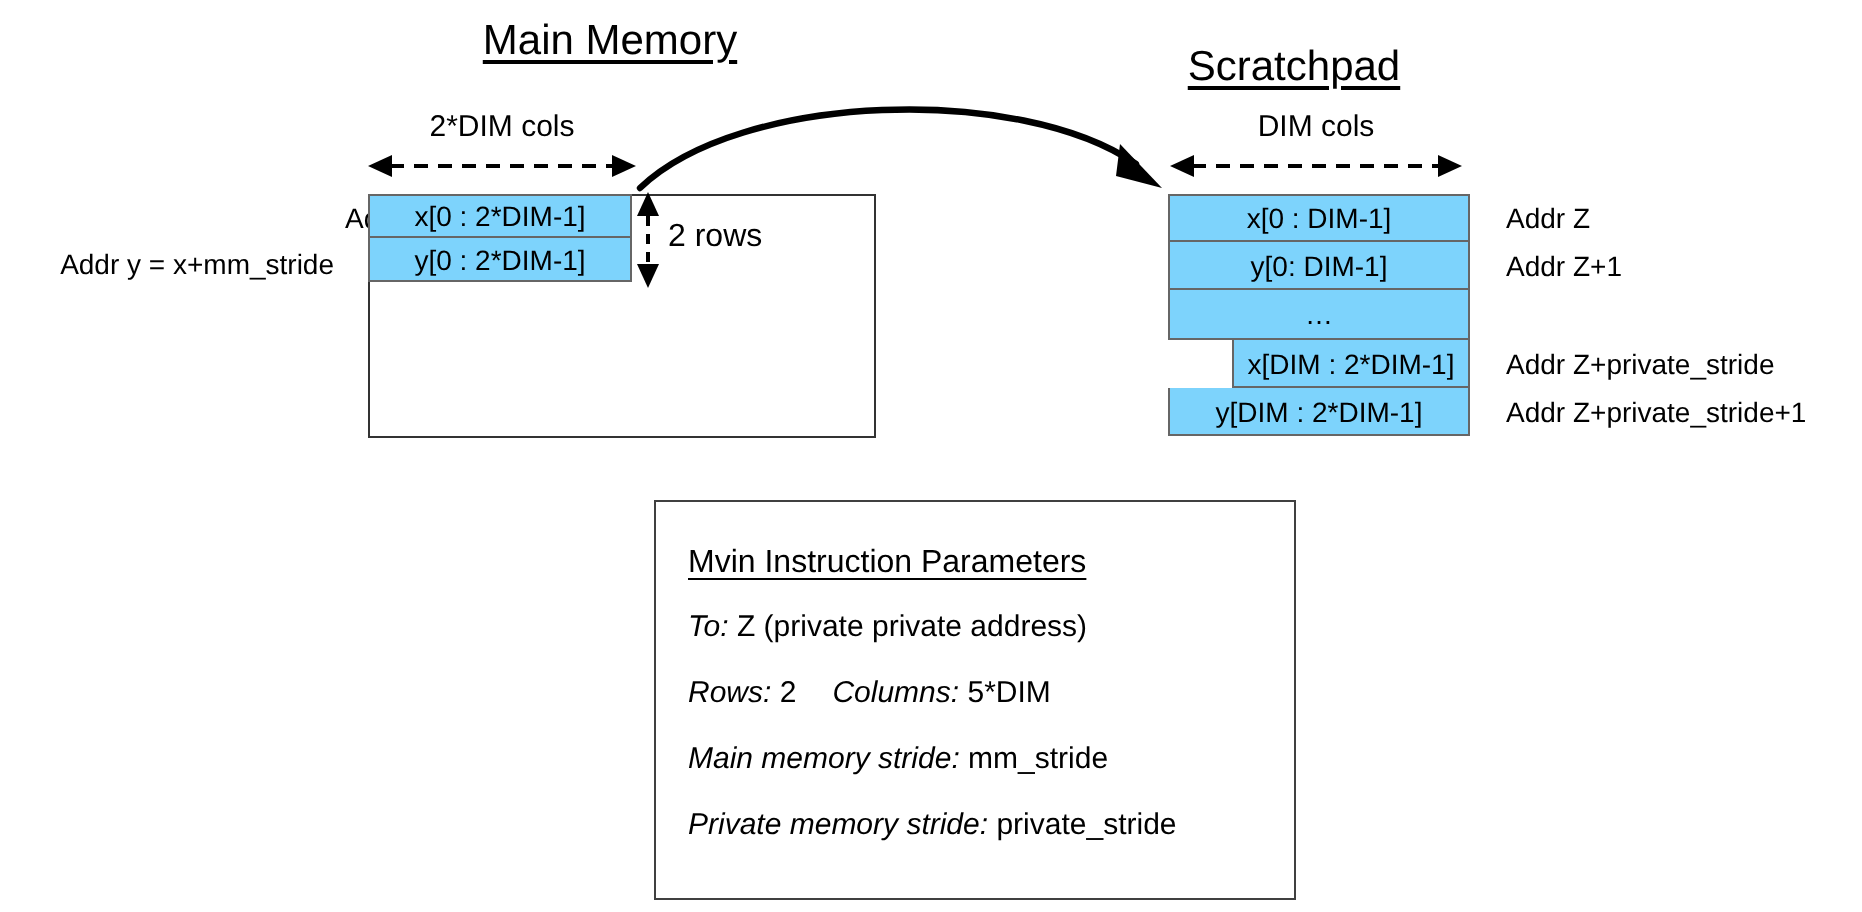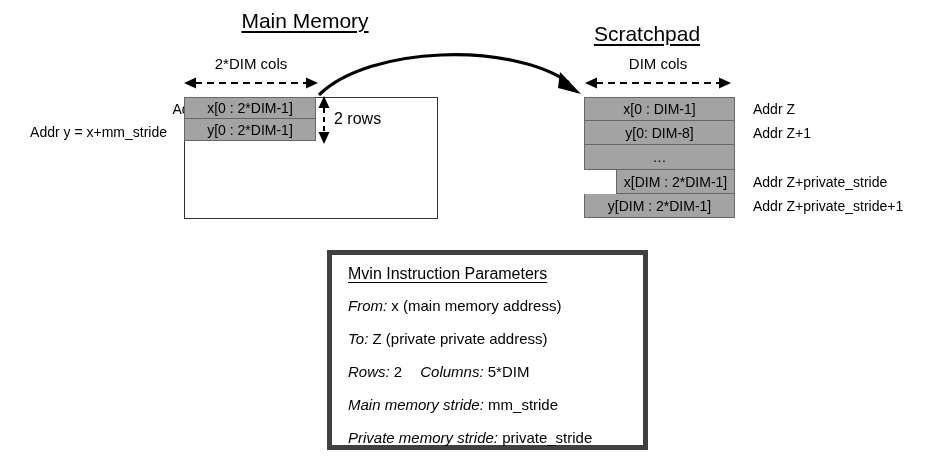--- a/index.html
+++ b/index.html
@@ -53,43 +53,43 @@
     border: 1px solid #333333;
     background: #ffffff;
     box-sizing: border-box;
   }
 
   
   .cell-stack { box-sizing: border-box; }
   .cell {
     box-sizing: border-box;
     border: 1px solid #666666;
-    background: #a3a3a3;
+    background: #7dd3fc;
     font-size: 14px;
     line-height: 14px;
     display: flex;
     align-items: center;
     justify-content: center;
     white-space: nowrap;
   }
   .cell + .cell { border-top: none; }
 
   
   .rows-caption {
     font-size: 16px;
     line-height: 20px;
     white-space: nowrap;
   }
 
   
   .param-box {
-    border: 5px solid #404040;
+    border: 1px solid #404040;
     background: #ffffff;
     box-sizing: border-box;
-    padding: 8px 14px 10px 16px;
+    padding: 20px 14px 10px 16px;
   }
   .param-title {
     font-size: 16px;
     line-height: 22px;
     text-decoration: underline;
     text-underline-offset: 3px;
     white-space: nowrap;
     margin-bottom: 11px;
   }
   .param-line {
@@ -155,41 +155,38 @@
   <div class="abs" style="left:583px; top:74px;">
     <svg width="152" height="18" viewBox="0 0 152 18">
       <line x1="13" y1="9" x2="136" y2="9" stroke="#000" stroke-width="2" stroke-dasharray="7,5"></line>
       <polygon points="2,9 14,3.5 14,14.5" fill="#000"></polygon>
       <polygon points="148,9 136,3.5 136,14.5" fill="#000"></polygon>
     </svg>
   </div>
 
   <div class="abs cell-stack" style="left:584px; top:97px; width:151px;">
     <div class="cell" style="height:24px;">x[0 : DIM-1]</div>
-    <div class="cell" style="height:24px;">y[0: DIM-8]</div>
+    <div class="cell" style="height:24px;">y[0: DIM-1]</div>
     <div class="cell" style="height:25px;">…</div>
     <div class="cell" style="height:24px;margin-left:32px;">x[DIM : 2*DIM-1]</div>
     <div class="cell" style="height:24px;">y[DIM : 2*DIM-1]</div>
   </div>
 
   <div class="abs side-label left-align" style="left:753px; top:101px; width:180px;">Addr Z</div>
 
   <div class="abs side-label left-align" style="left:753px; top:125px; width:180px;">Addr Z+1</div>
 
   <div class="abs side-label left-align" style="left:753px; top:174px; width:180px;">Addr Z+private_stride</div>
 
   <div class="abs side-label left-align" style="left:753px; top:198px; width:180px;">Addr Z+private_stride+1</div>
 
   <div class="abs param-box" style="left:327px; top:250px; width:321px; height:200px;">
 
     <div class="param-title">Mvin Instruction Parameters</div>
 
-    <div class="param-line">
-      <i>From:</i><span> x (main memory address)</span>
-    </div>
 
     <div class="param-line">
       <i>To:</i><span> Z (private private address)</span>
     </div>
 
     <div class="param-line">
       <i>Rows:</i><span> 2</span><span style="display:inline-block;width:18px;"></span><i>Columns:</i><span> 5*DIM</span>
     </div>
 
     <div class="param-line">

